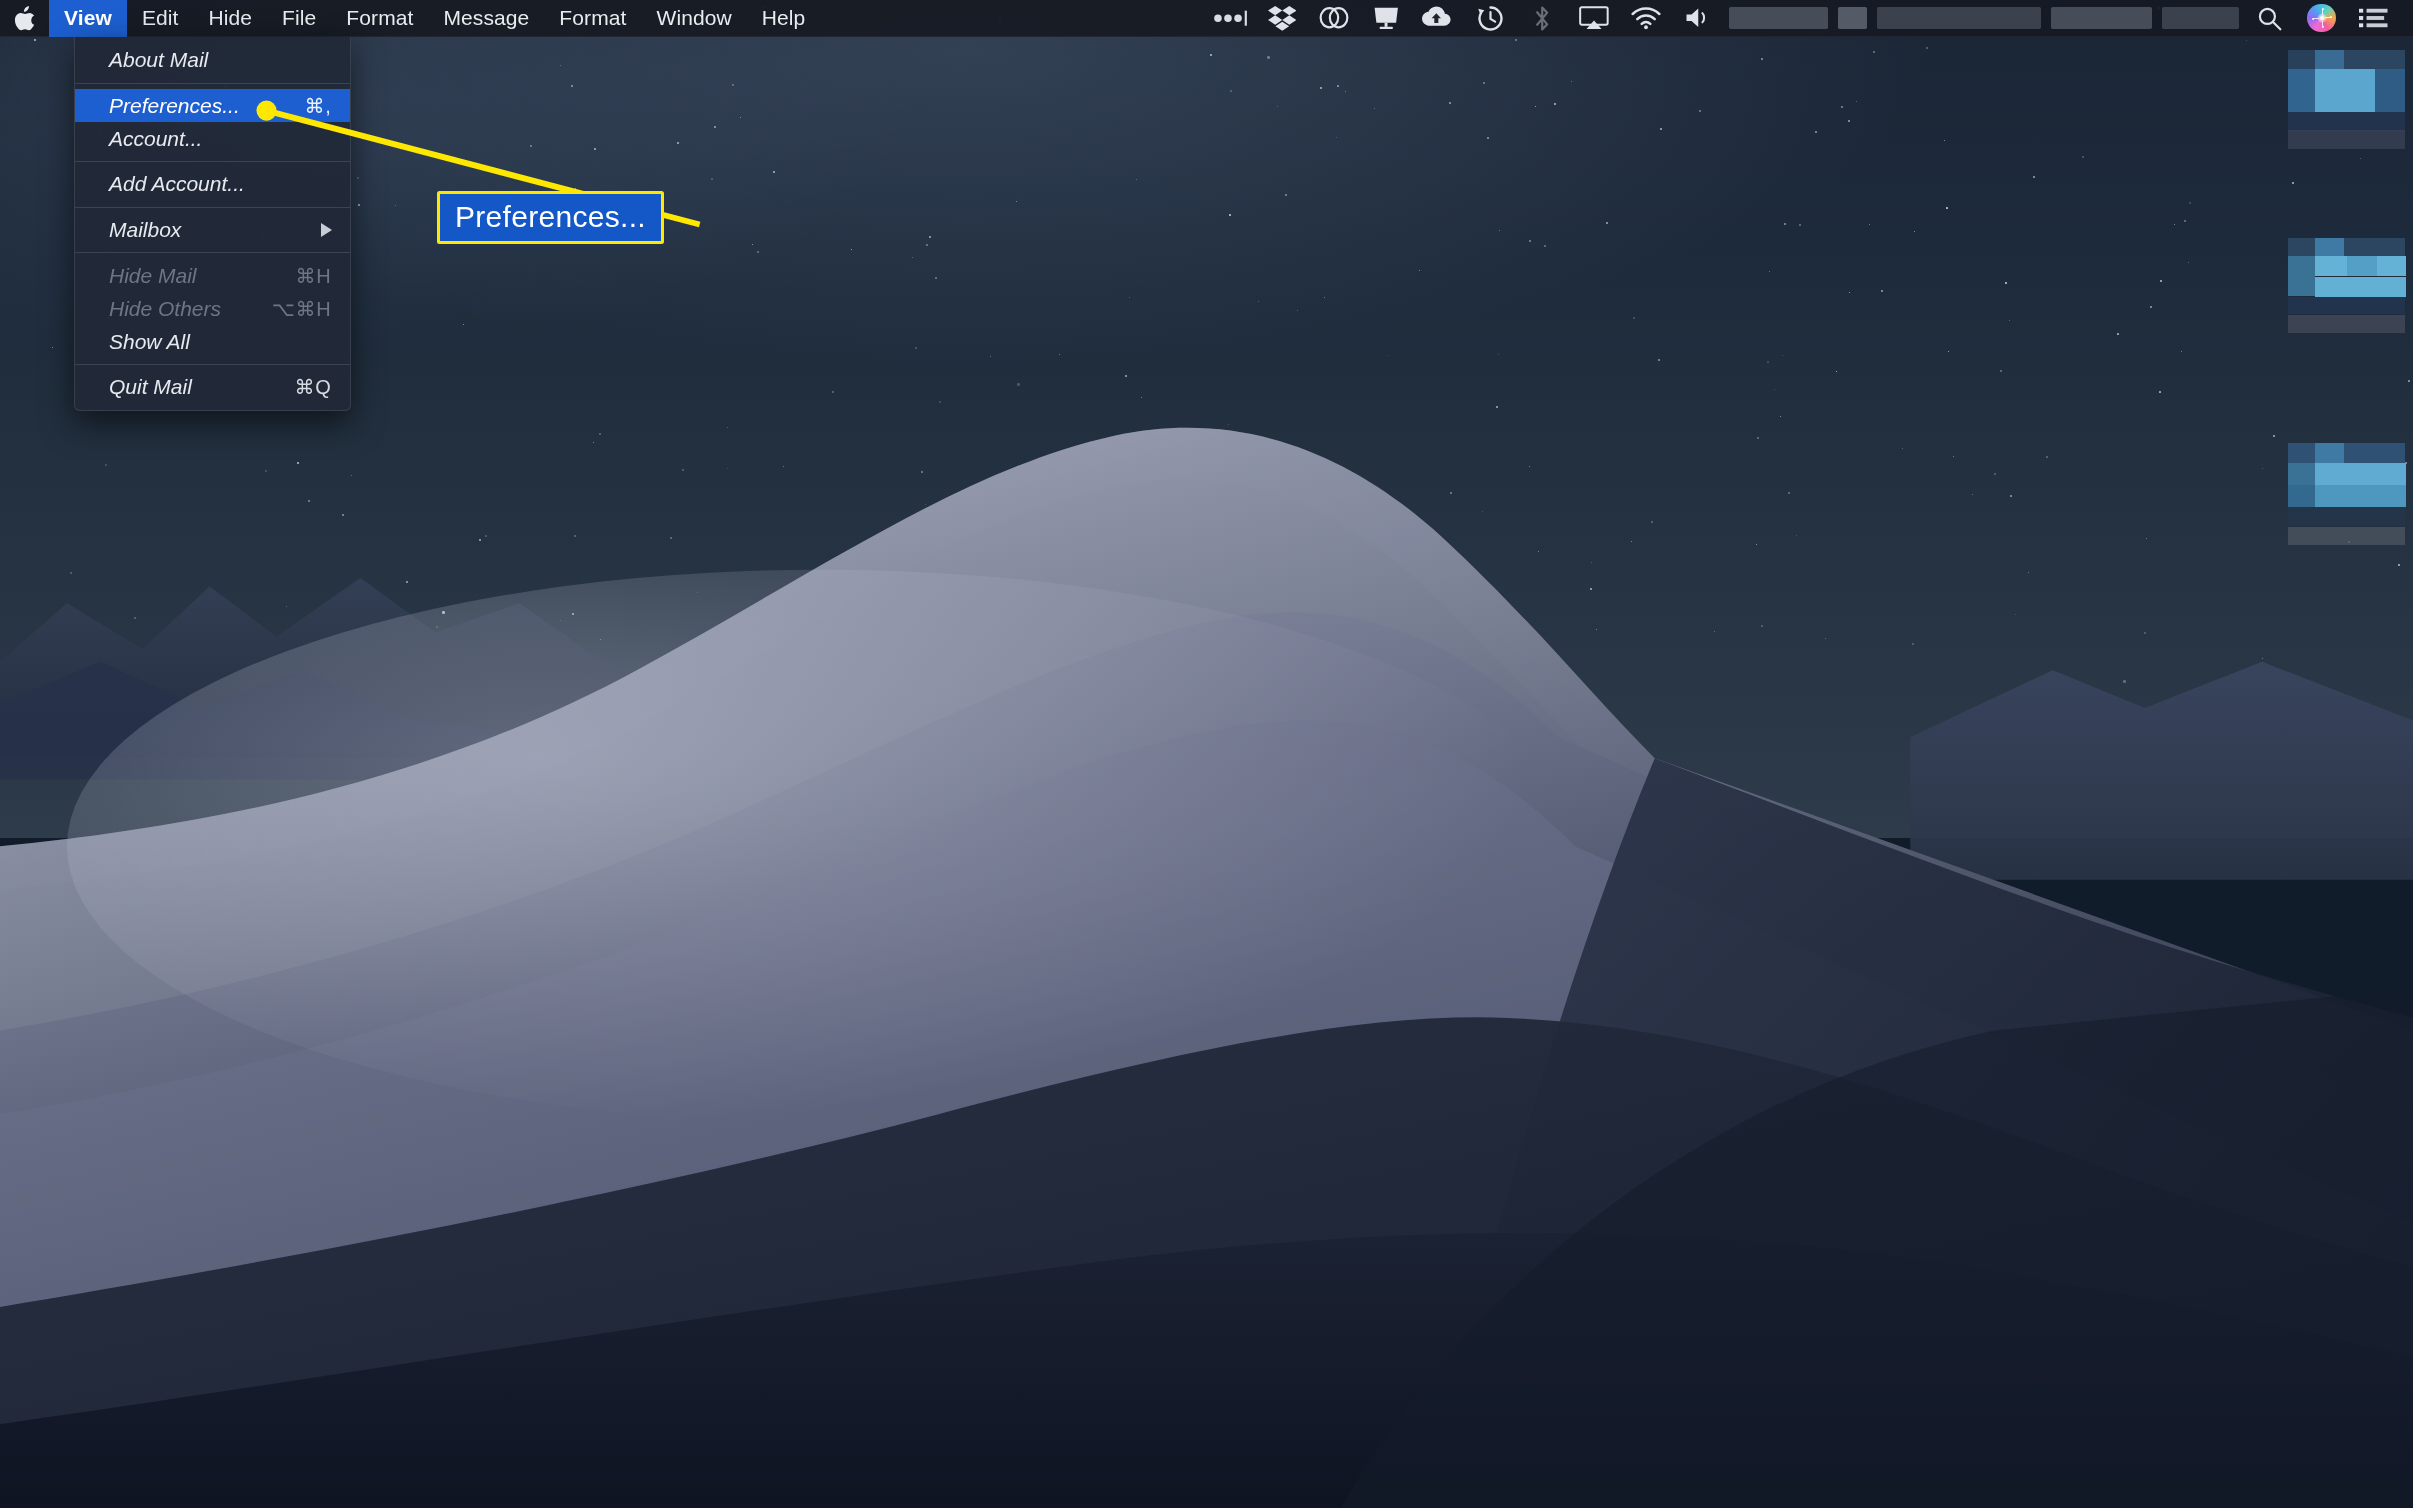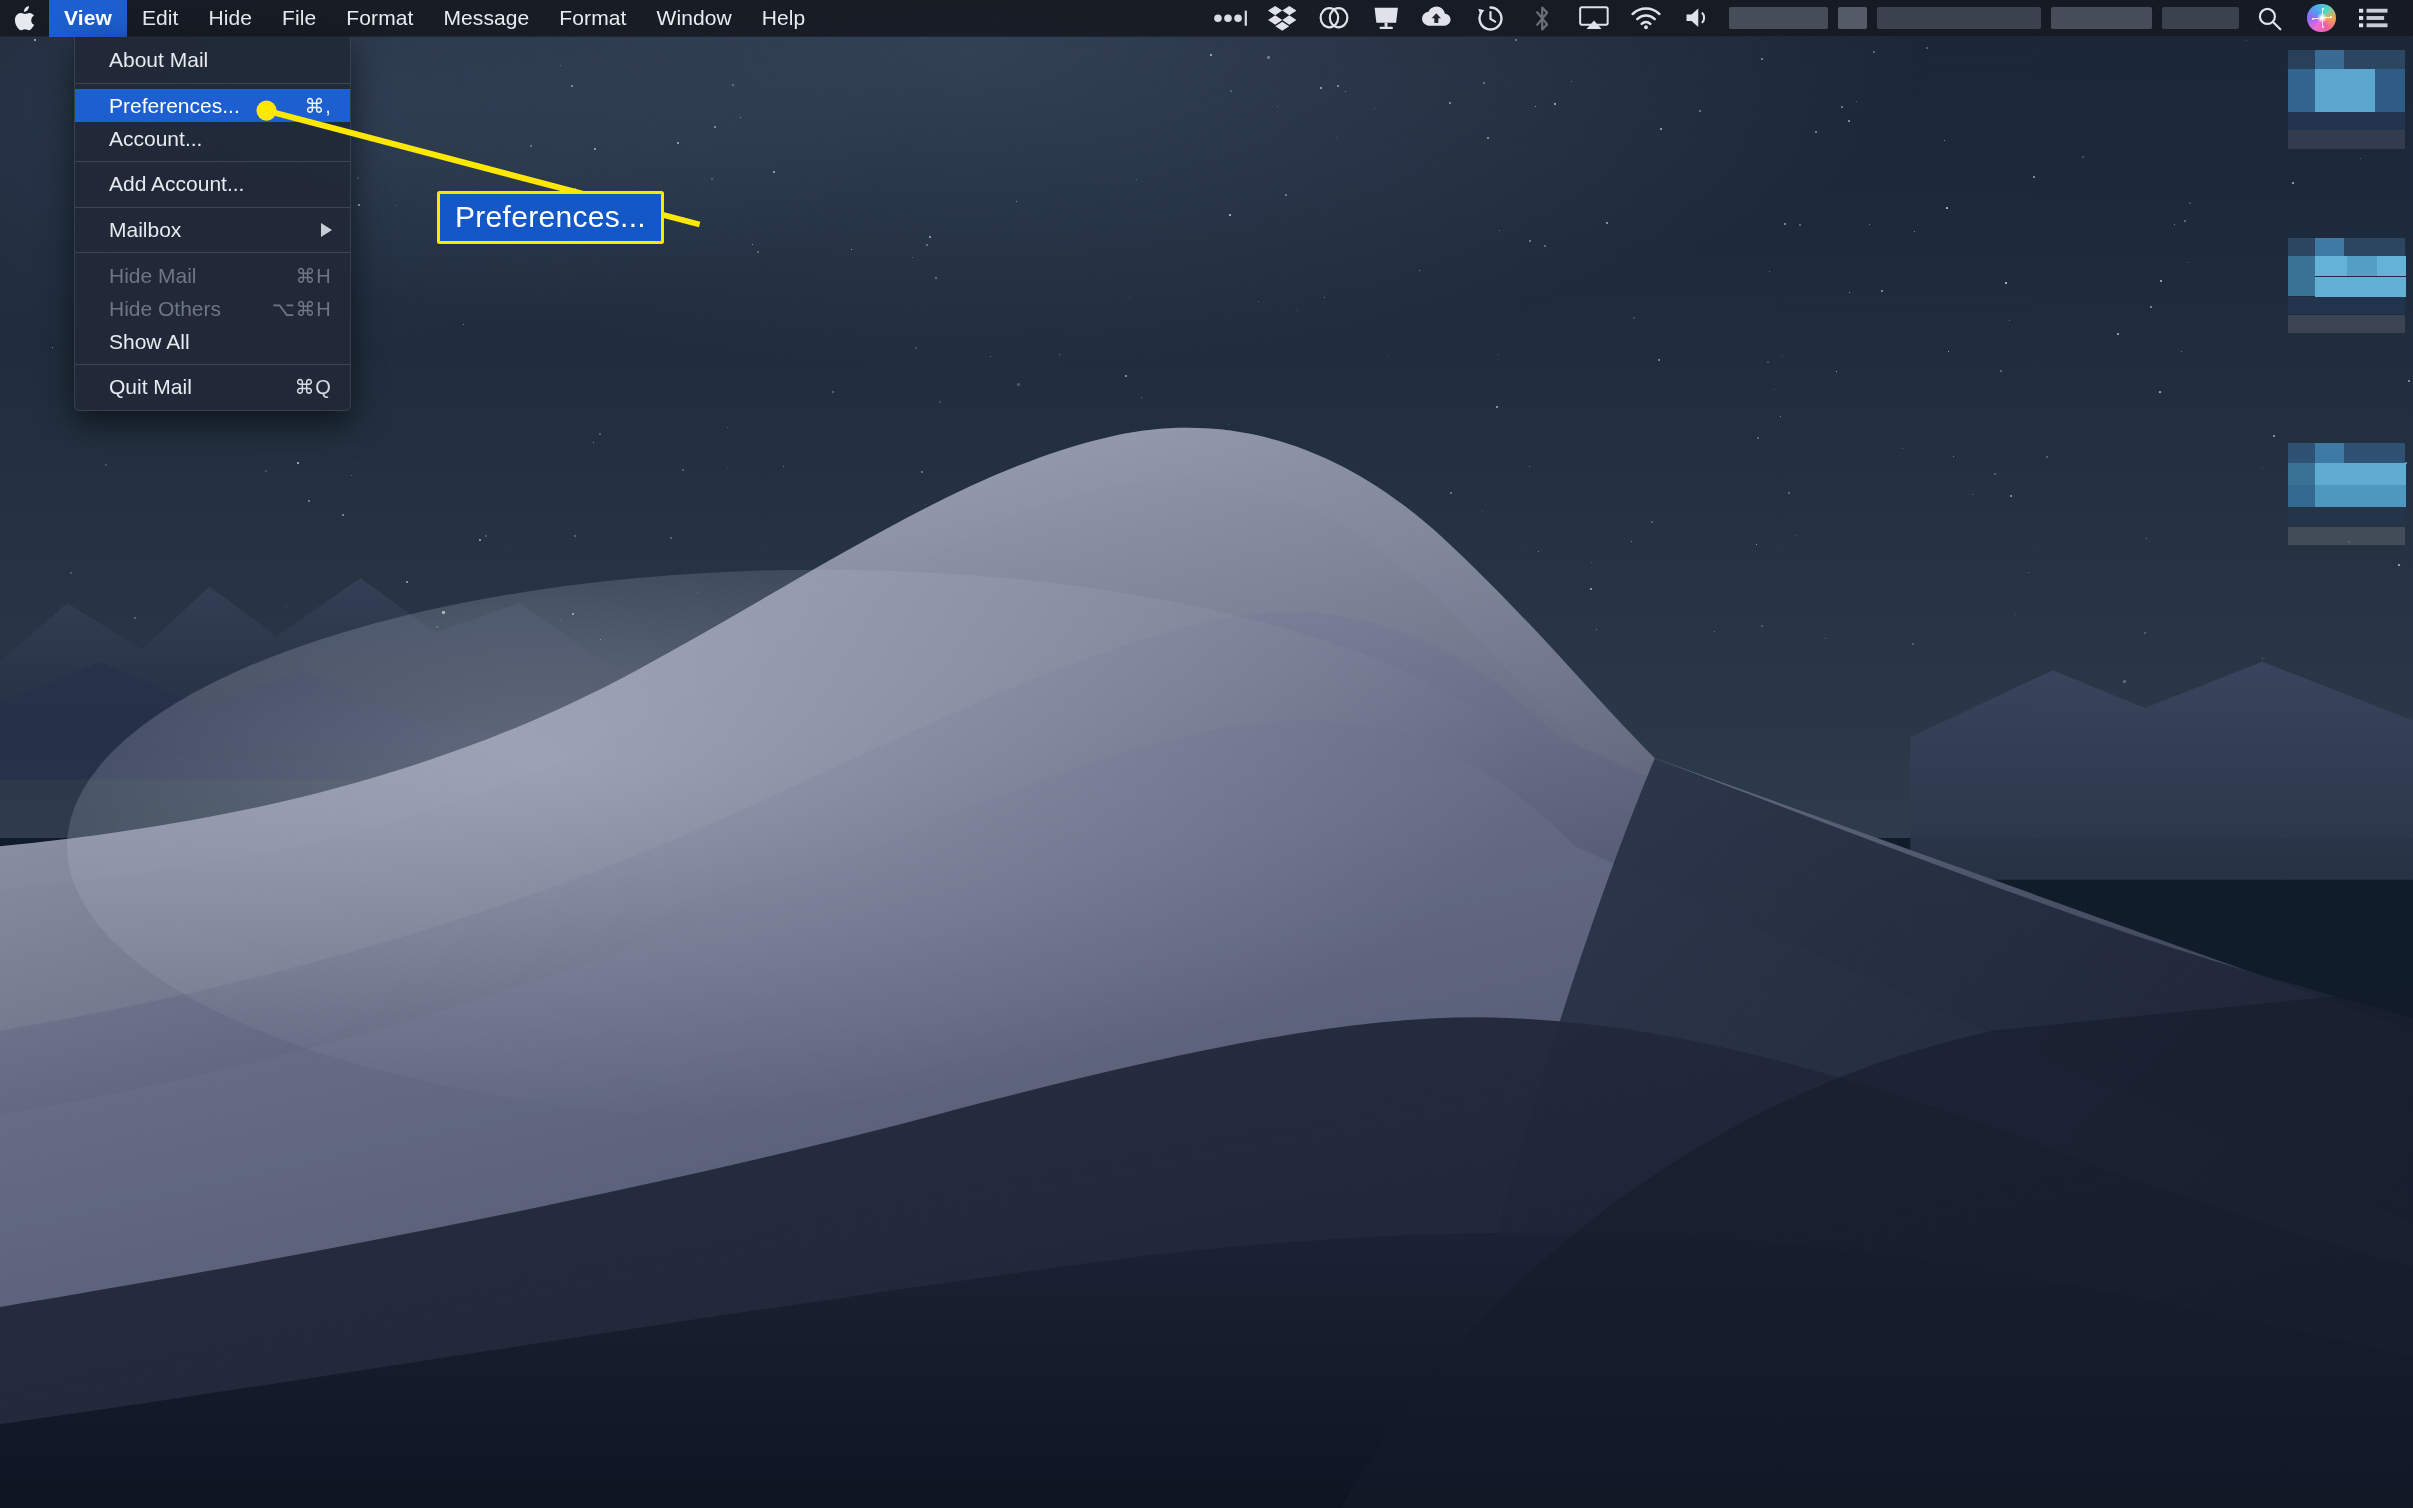--- a/index.html
+++ b/index.html
@@ -113,21 +113,21 @@
     z-index:50;
     font-size:21px;
     color:#e7eaef;
   }
   .mrow{
     height:33px;
     display:flex; align-items:center;
     padding:0 18.4px 0 34px;
     white-space:nowrap;
   }
-  .mrow .lbl{ flex:1; }
+  .mrow .lbl{ flex:1;font-style:italic; }
   .mrow .sc{
     color:#d6dae1;
     font-size:20px;
     letter-spacing:0.8px;
     min-width:49px;
     text-align:right;
   }
   .mrow.sel{
     background:#1d5fd0;
     color:#ffffff;

